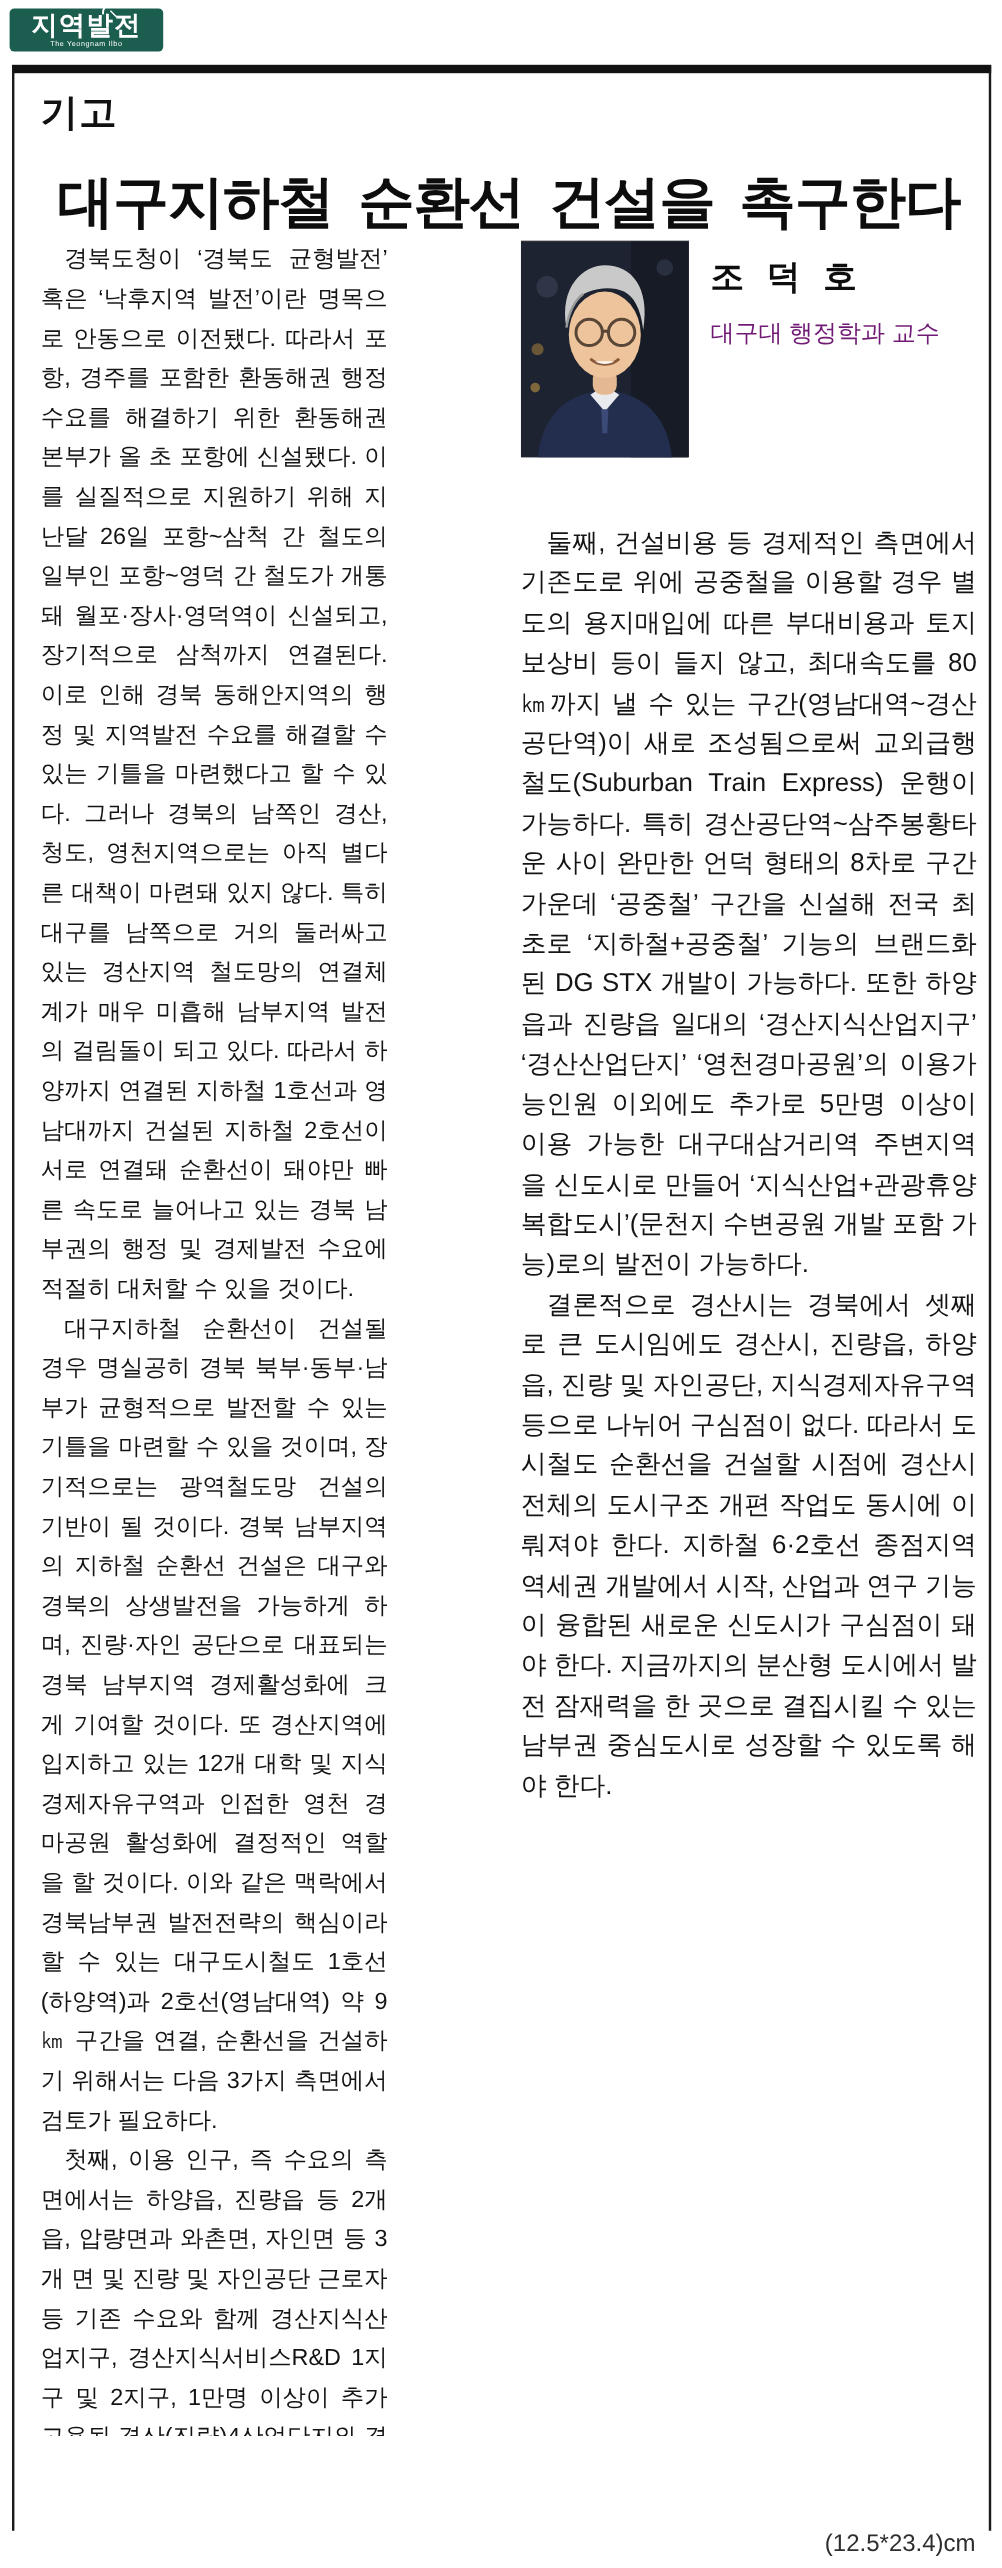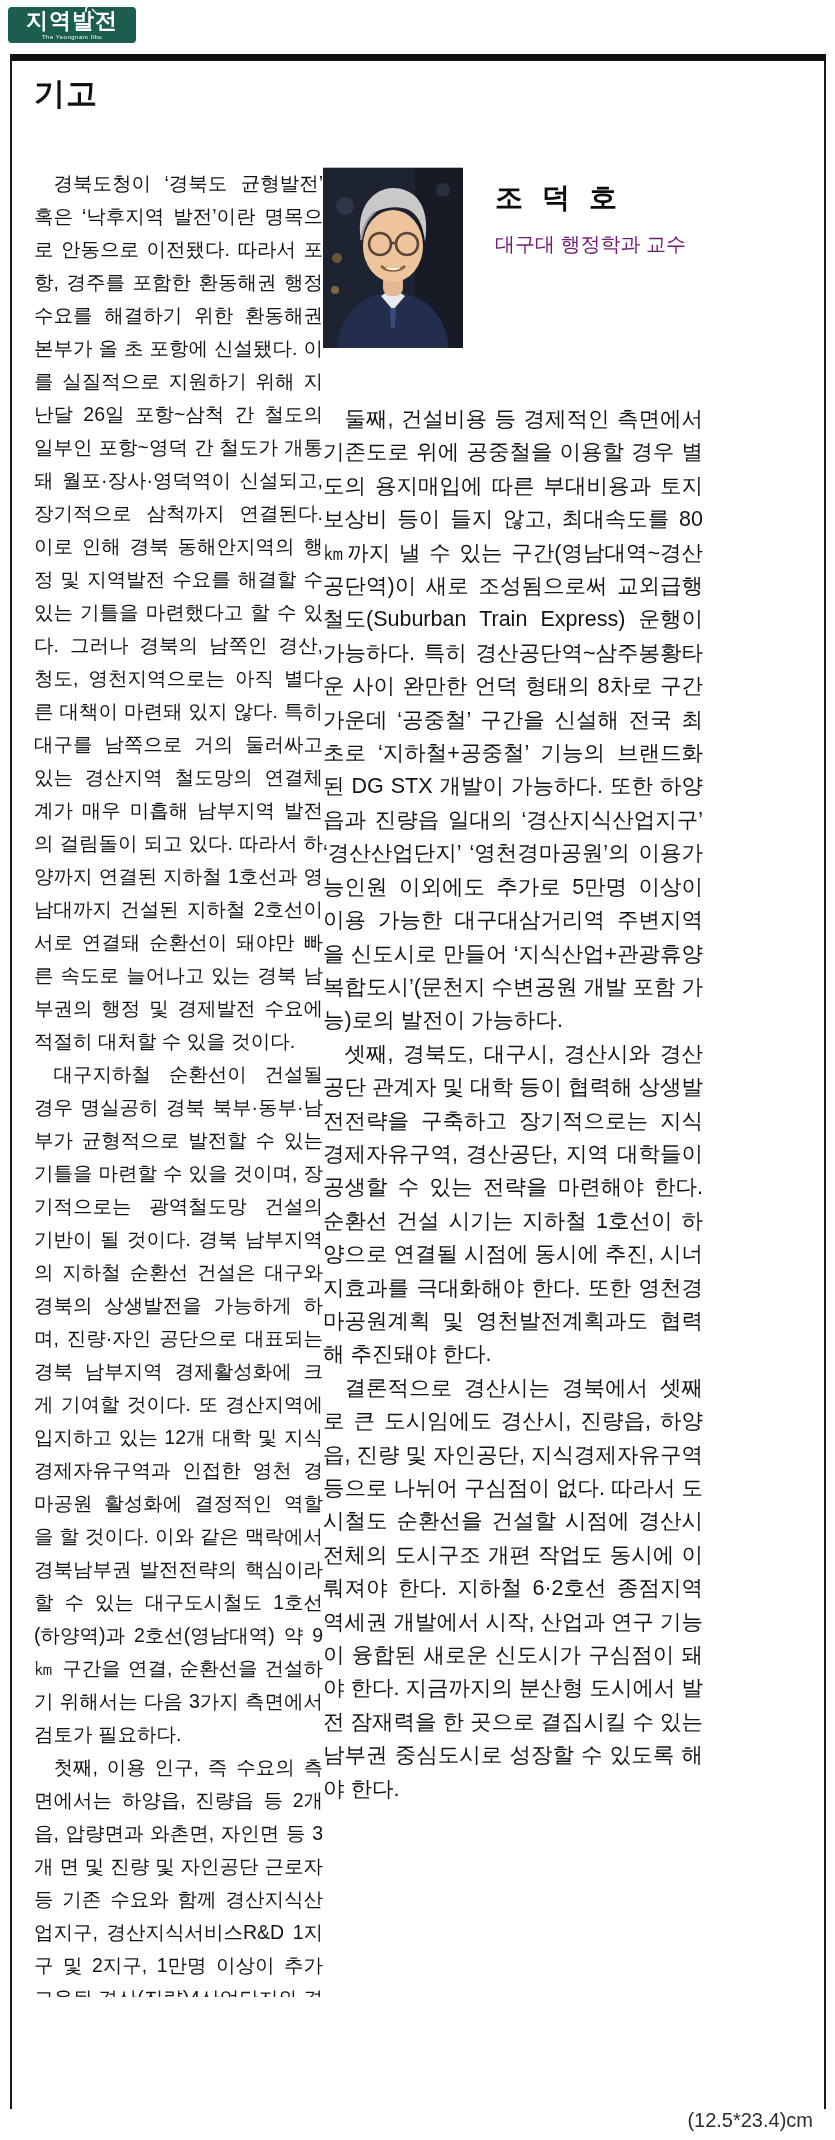--- a/index.html
+++ b/index.html
@@ -34,38 +34,38 @@
     padding:12px 10px 0 22px;
   }
   .section-label { font-size:31px; font-weight:bold; color:#111; letter-spacing:1px; }
   .title {
     margin-top:22px; text-align:center;
     font-family:"Liberation Serif","DejaVu Serif",serif;
     font-size:47px; font-weight:bold; color:#0d0d0d;
     letter-spacing:-1px; word-spacing:10px; white-space:nowrap;
   }
 
-  .columns { display:flex; margin-top:52px; }
+  .columns { display:flex; justify-content:space-between; }
   .col-left  { width:289px; height:1830px; overflow:hidden; }
   .col-right { width:380px; height:1830px; overflow:hidden; }
 
   .col-left  p { font-size:19.5px; line-height:33px; }
   .col-right p { font-size:21.5px; line-height:33.4px; }
   .col-left p, .col-right p {
     text-align:justify; color:#141414; word-break:break-all;
   }
   p.indent { text-indent:1em; }
 
   
   .author-block { display:flex; margin-bottom:22px; height:214px; }
   .photo {
     width:140px; height:181px; background:#222; flex:none; overflow:hidden;
     border-top:1px solid #bbb;
   }
-  .author-meta { padding:12px 0 0 32px; }
+  .author-meta { padding:12px 0 0 18px; }
   .author-name {
     font-family:"Liberation Serif","DejaVu Serif",serif;
     font-size:28px; font-weight:bold; letter-spacing:6px; color:#0d0d0d;
   }
   .author-title { font-size:20px; color:#701a75; margin-top:14px; }
 
   
   .size-note {
     position:absolute; right:22px; bottom:8px;
     font-size:20px; color:#2e2e2e;
@@ -83,20 +83,21 @@
         <path d="M2,9 A7,7 0 0 1 14,3" fill="none" stroke="#ffffff" stroke-width="1.6"></path>
         <line x1="8" y1="6" x2="13" y2="11" stroke="#ffffff" stroke-width="1.2"></line>
         <circle cx="14.5" cy="2.5" r="1.3" fill="#ffffff"></circle>
       </svg>
       <span class="logo-en">The Yeongnam Ilbo</span>
     </div>
   </div>
 
   <div class="article-box">
     <div class="section-label">기고</div>
+    <h1 class="title">대구지하철 순환선 건설을 촉구한다</h1>
 
     <div class="columns">
 
       <div class="col-left">
           <p class="indent">경북도청이 ‘경북도 균형발전’ 혹은 ‘낙후지역 발전’이란 명목으로 안동으로 이전됐다. 따라서 포항, 경주를 포함한 환동해권 행정수요를 해결하기 위한 환동해권본부가 올 초 포항에 신설됐다. 이를 실질적으로 지원하기 위해 지난달 26일 포항~삼척 간 철도의 일부인 포항~영덕 간 철도가 개통돼 월포·장사·영덕역이 신설되고, 장기적으로 삼척까지 연결된다. 이로 인해 경북 동해안지역의 행정 및 지역발전 수요를 해결할 수 있는 기틀을 마련했다고 할 수 있다. 그러나 경북의 남쪽인 경산, 청도, 영천지역으로는 아직 별다른 대책이 마련돼 있지 않다. 특히 대구를 남쪽으로 거의 둘러싸고 있는 경산지역 철도망의 연결체계가 매우 미흡해 남부지역 발전의 걸림돌이 되고 있다. 따라서 하양까지 연결된 지하철 1호선과 영남대까지 건설된 지하철 2호선이 서로 연결돼 순환선이 돼야만 빠른 속도로 늘어나고 있는 경북 남부권의 행정 및 경제발전 수요에 적절히 대처할 수 있을 것이다.</p>
           <p class="indent">대구지하철 순환선이 건설될 경우 명실공히 경북 북부·동부·남부가 균형적으로 발전할 수 있는 기틀을 마련할 수 있을 것이며, 장기적으로는 광역철도망 건설의 기반이 될 것이다. 경북 남부지역의 지하철 순환선 건설은 대구와 경북의 상생발전을 가능하게 하며, 진량·자인 공단으로 대표되는 경북 남부지역 경제활성화에 크게 기여할 것이다. 또 경산지역에 입지하고 있는 12개 대학 및 지식경제자유구역과 인접한 영천 경마공원 활성화에 결정적인 역할을 할 것이다. 이와 같은 맥락에서 경북남부권 발전전략의 핵심이라 할 수 있는 대구도시철도 1호선(하양역)과 2호선(영남대역) 약 9㎞ 구간을 연결, 순환선을 건설하기 위해서는 다음 3가지 측면에서 검토가 필요하다.</p>
           <p class="indent">첫째, 이용 인구, 즉 수요의 측면에서는 하양읍, 진량읍 등 2개 읍, 압량면과 와촌면, 자인면 등 3개 면 및 진량 및 자인공단 근로자 등 기존 수요와 함께 경산지식산업지구, 경산지식서비스R&amp;D 1지구 및 2지구, 1만명 이상이 추가 고용될 경산(진량)4산업단지와 경산(진량)1·2·3산업단지 신규 수요가 동시에 고려돼야 한다. 또한 하양읍 주변 교통망(버스노선 위주) 개선을 통해 역내 유입 가능한 영천시의 인구와 영천경마공원 관광인구 역시 반영돼야 한다. 주변지역 12개 대학의 유동인구를 감안하면 실질적으로 경산시는 경북에서 유일</p>
         </div>
 
       <div class="col-right">
@@ -129,21 +130,20 @@
               <path d="M62,100 C66,103 74,103 78,100" fill="#fff" opacity="0.9"></path>
             </svg>
           </div>
           <div class="author-meta">
             <div class="author-name">조 덕 호</div>
             <div class="author-title">대구대 행정학과 교수</div>
           </div>
         </div>
         <div>
             <p class="indent">둘째, 건설비용 등 경제적인 측면에서 기존도로 위에 공중철을 이용할 경우 별도의 용지매입에 따른 부대비용과 토지보상비 등이 들지 않고, 최대속도를 80㎞까지 낼 수 있는 구간(영남대역~경산공단역)이 새로 조성됨으로써 교외급행철도(Suburban Train Express) 운행이 가능하다. 특히 경산공단역~삼주봉황타운 사이 완만한 언덕 형태의 8차로 구간 가운데 ‘공중철’ 구간을 신설해 전국 최초로 ‘지하철+공중철’ 기능의 브랜드화된 DG STX 개발이 가능하다. 또한 하양읍과 진량읍 일대의 ‘경산지식산업지구’ ‘경산산업단지’ ‘영천경마공원’의 이용가능인원 이외에도 추가로 5만명 이상이 이용 가능한 대구대삼거리역 주변지역을 신도시로 만들어 ‘지식산업+관광휴양 복합도시’(문천지 수변공원 개발 포함 가능)로의 발전이 가능하다.</p>
-            <p class="indent">셋째, 경북도, 대구시, 경산시와 경산공단 관계자 및 대학 등이 협력해 상생발전전략을 구축하고 장기적으로는 지식경제자유구역, 경산공단, 지역 대학들이 공생할 수 있는 전략을 마련해야 한다. 순환선 건설 시기는 지하철 1호선이 하양으로 연결될 시점에 동시에 추진, 시너지효과를 극대화해야 한다. 또한 영천경마공원계획 및 영천발전계획과도 협력해 추진돼야 한다.</p>
             <p class="indent">결론적으로 경산시는 경북에서 셋째로 큰 도시임에도 경산시, 진량읍, 하양읍, 진량 및 자인공단, 지식경제자유구역 등으로 나뉘어 구심점이 없다. 따라서 도시철도 순환선을 건설할 시점에 경산시 전체의 도시구조 개편 작업도 동시에 이뤄져야 한다. 지하철 6·2호선 종점지역 역세권 개발에서 시작, 산업과 연구 기능이 융합된 새로운 신도시가 구심점이 돼야 한다. 지금까지의 분산형 도시에서 발전 잠재력을 한 곳으로 결집시킬 수 있는 남부권 중심도시로 성장할 수 있도록 해야 한다.</p>
           </div>
       </div>
 
     </div>
   </div>
 
   <div class="size-note">(12.5*23.4)cm</div>
 
 </div>

